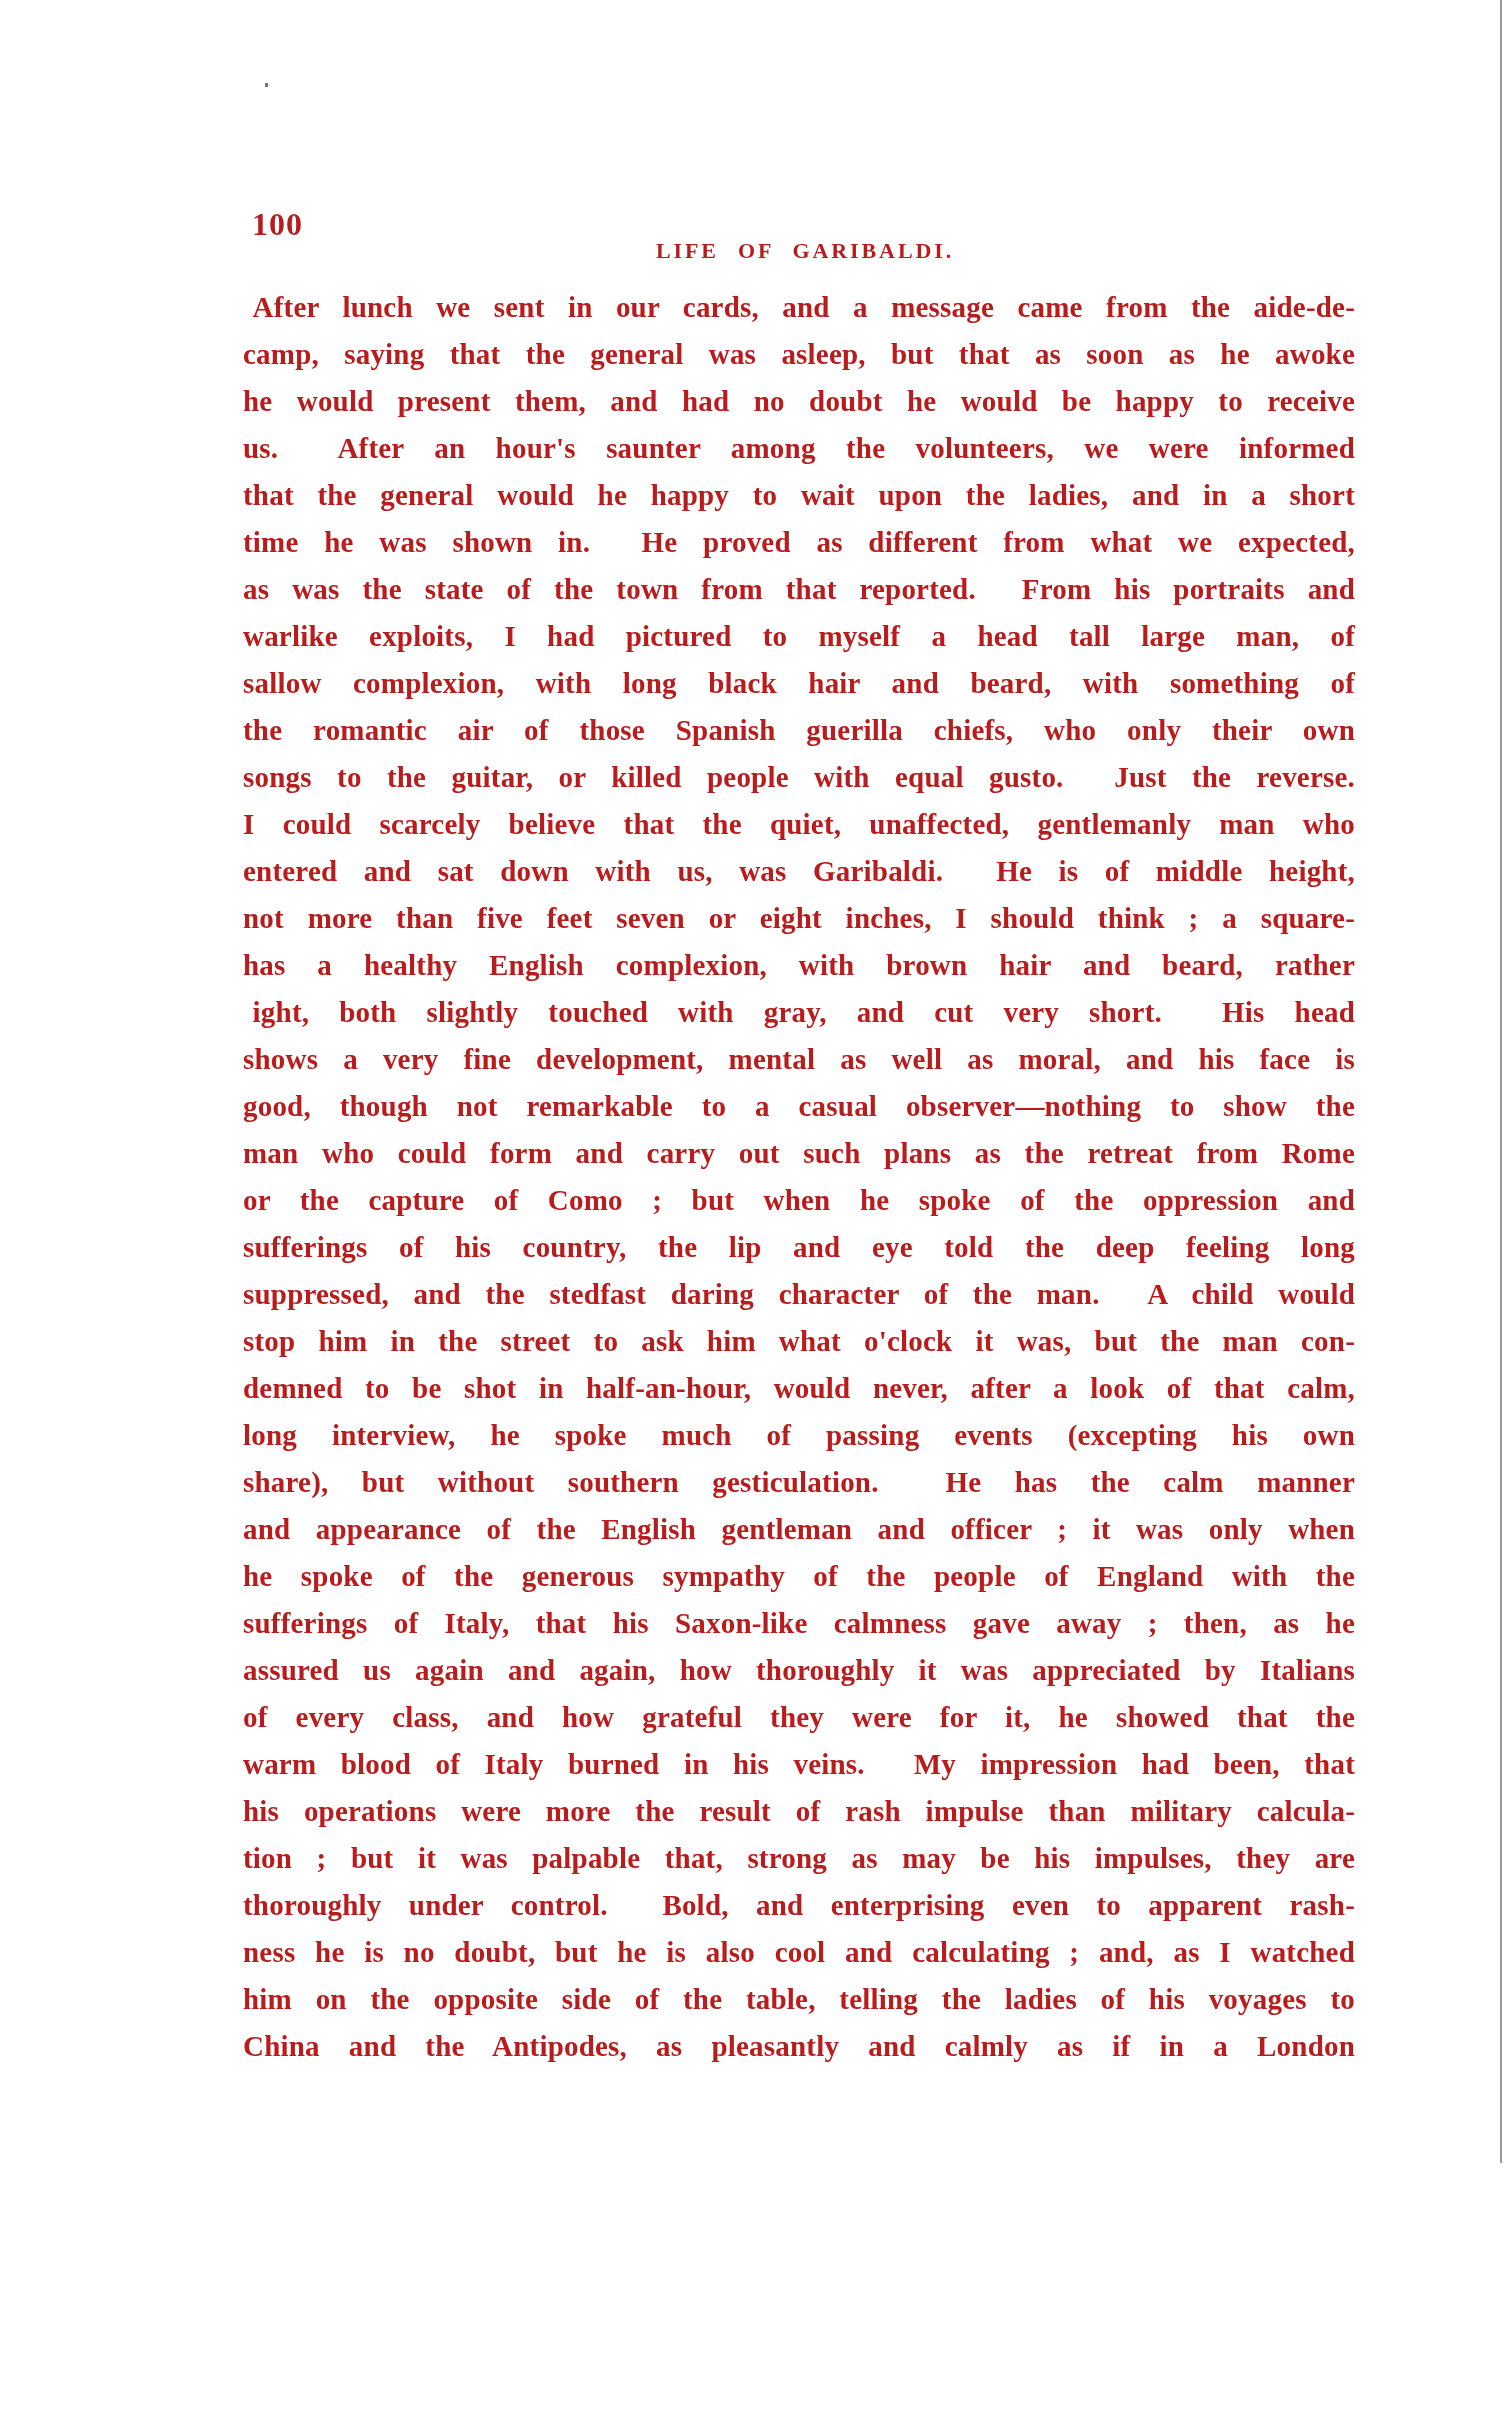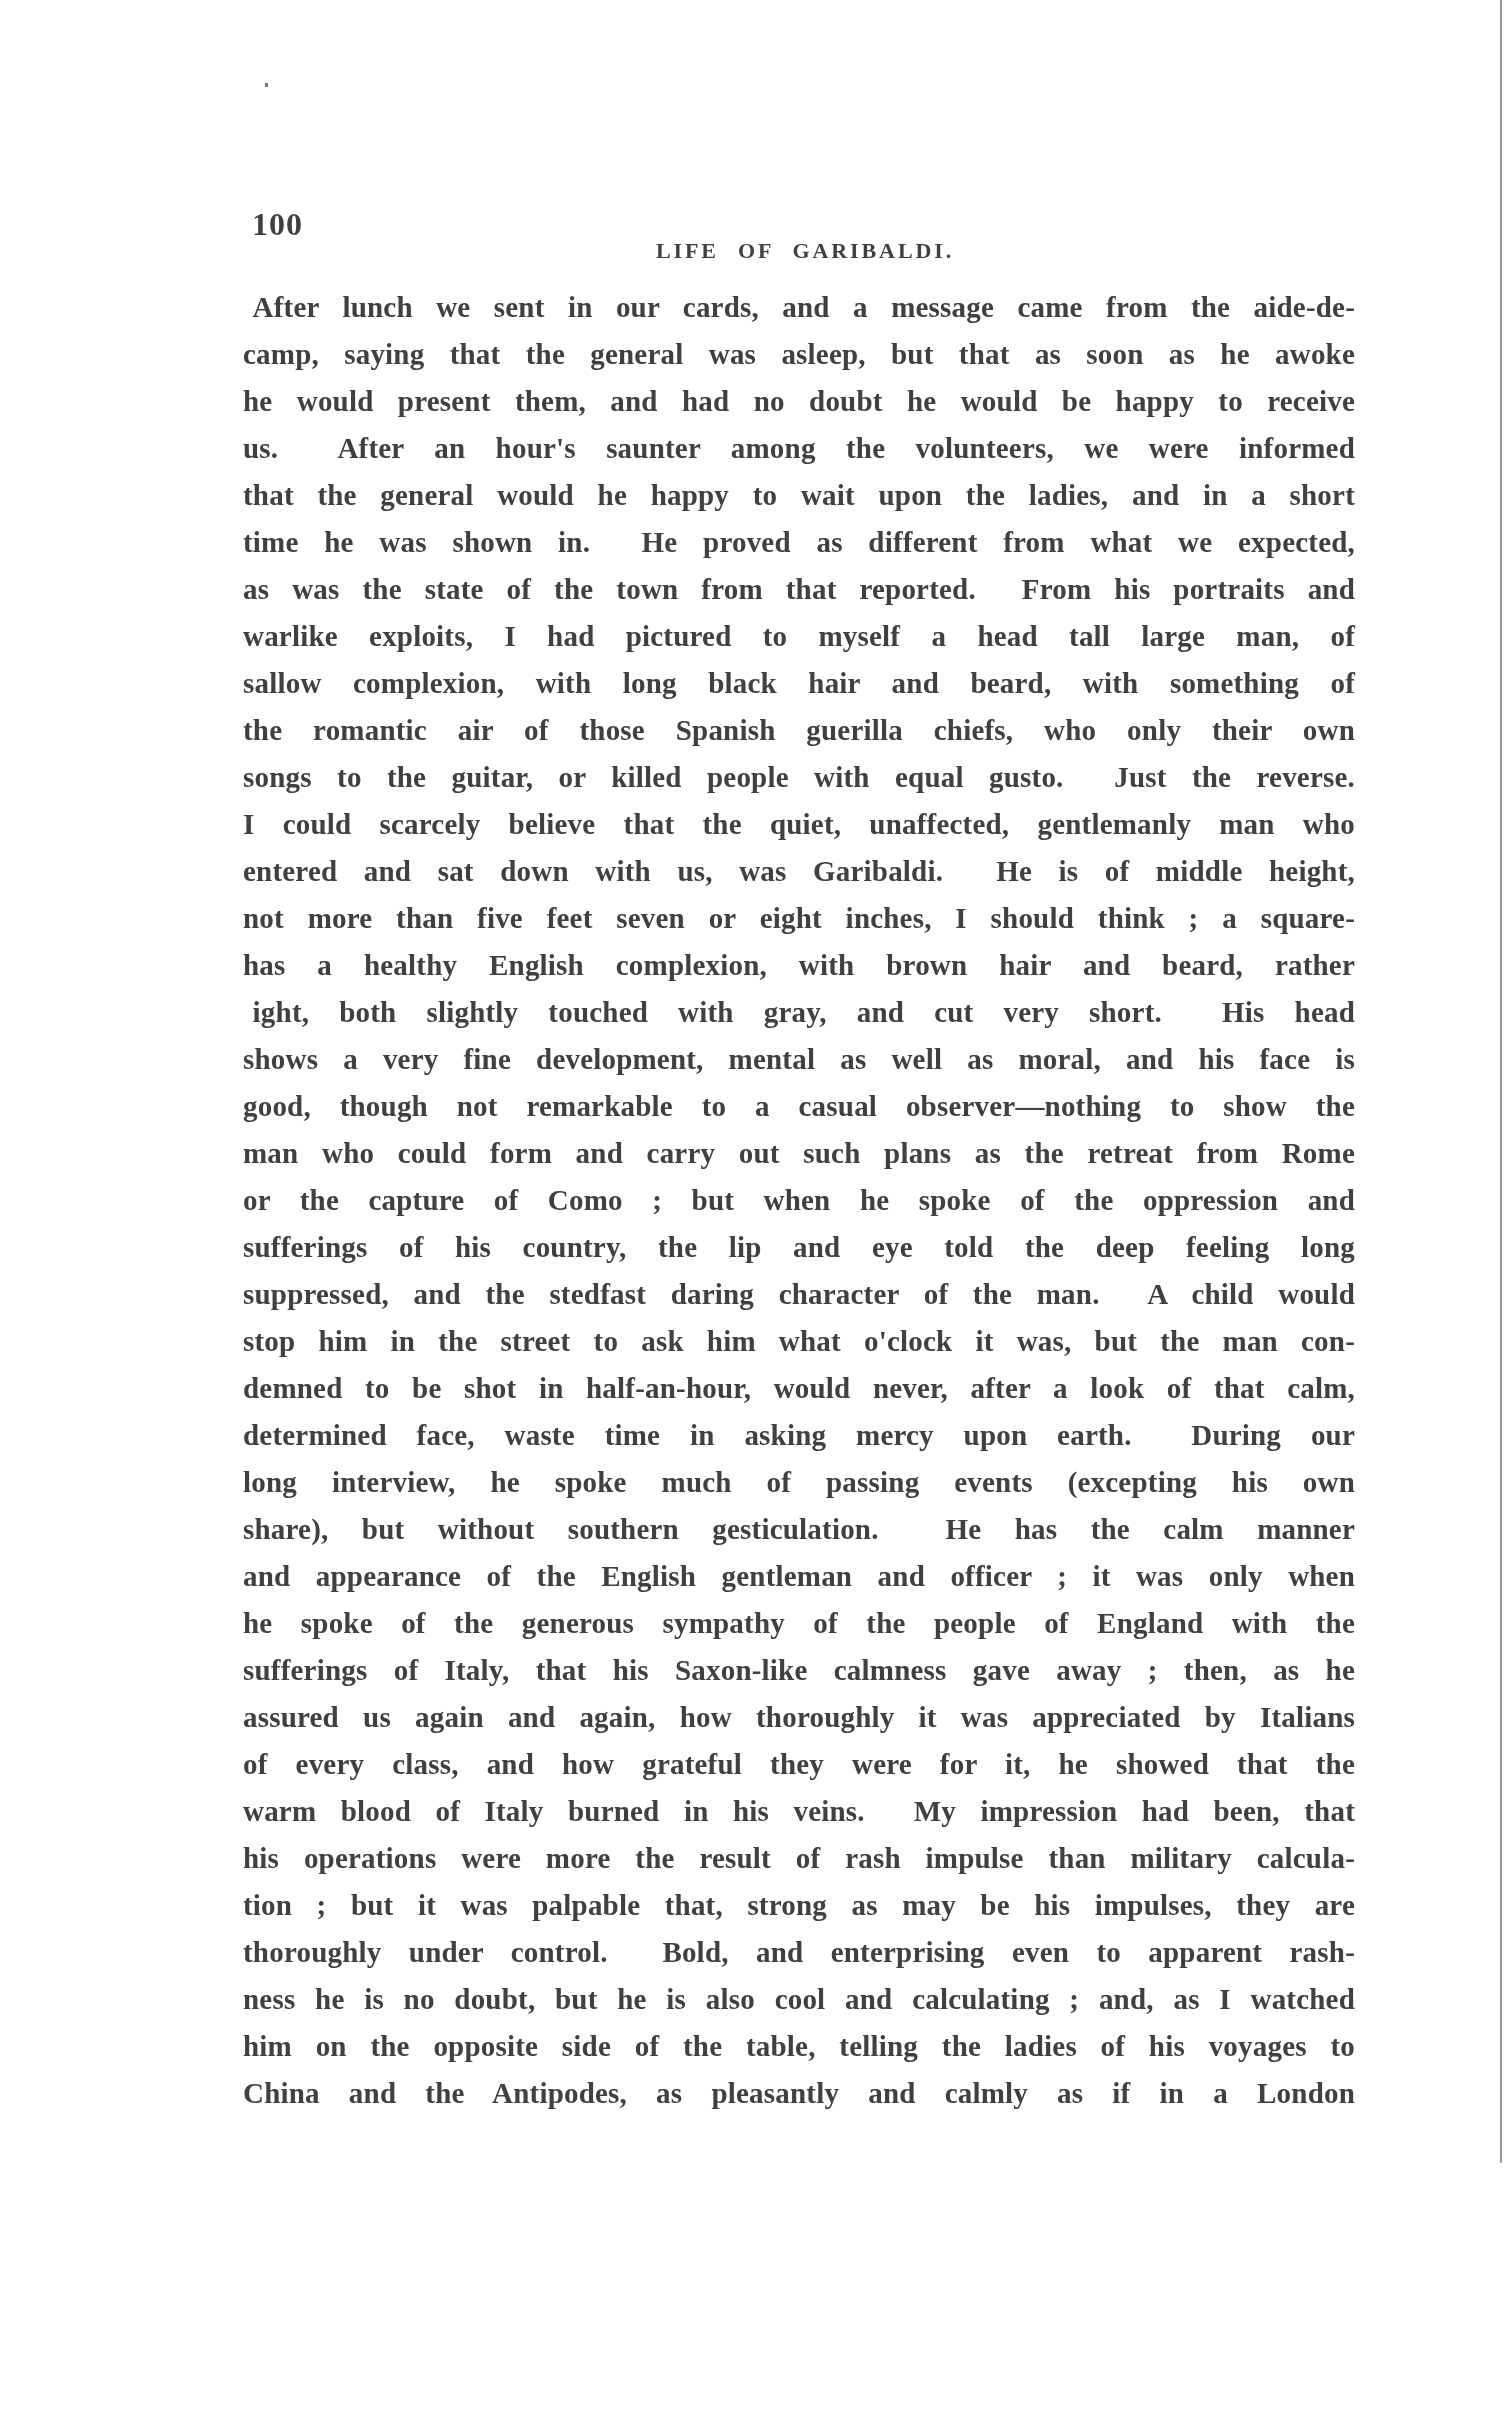--- a/index.html
+++ b/index.html
@@ -7,21 +7,21 @@
     padding: 0;
     background: #ffffff;
   }
   .page {
     position: relative;
     width: 1504px;
     height: 2163px;
     background: #ffffff;
     overflow: hidden;
     font-family: "Liberation Serif", "DejaVu Serif", serif;
-    color: #404040;
+    color: #b91c1c;
   }
   
   .edge-line {
     position: absolute;
     top: 0;
     right: 1.9px;
     width: 1.9px;
     height: 2416px;
     background: #9a9a9a;
   }
@@ -118,21 +118,20 @@
     <div class="line">has a healthy English complexion, with brown hair and beard, rather</div>
     <div class="line indent">ight, both slightly touched with gray, and cut very short.  His head</div>
     <div class="line">shows a very fine development, mental as well as moral, and his face is</div>
     <div class="line">good, though not remarkable to a casual observer—nothing to show the</div>
     <div class="line">man who could form and carry out such plans as the retreat from Rome</div>
     <div class="line">or the capture of Como ; but when he spoke of the oppression and</div>
     <div class="line">sufferings of his country, the lip and eye told the deep feeling long</div>
     <div class="line">suppressed, and the stedfast daring character of the man.  A child would</div>
     <div class="line">stop him in the street to ask him what o'clock it was, but the man con-</div>
     <div class="line">demned to be shot in half-an-hour, would never, after a look of that calm,</div>
-    <div class="line">determined face, waste time in asking mercy upon earth.  During our</div>
     <div class="line">long interview, he spoke much of passing events (excepting his own</div>
     <div class="line">share), but without southern gesticulation.  He has the calm manner</div>
     <div class="line">and appearance of the English gentleman and officer ; it was only when</div>
     <div class="line">he spoke of the generous sympathy of the people of England with the</div>
     <div class="line">sufferings of Italy, that his Saxon-like calmness gave away ; then, as he</div>
     <div class="line">assured us again and again, how thoroughly it was appreciated by Italians</div>
     <div class="line">of every class, and how grateful they were for it, he showed that the</div>
     <div class="line">warm blood of Italy burned in his veins.  My impression had been, that</div>
     <div class="line">his operations were more the result of rash impulse than military calcula-</div>
     <div class="line">tion ; but it was palpable that, strong as may be his impulses, they are</div>

